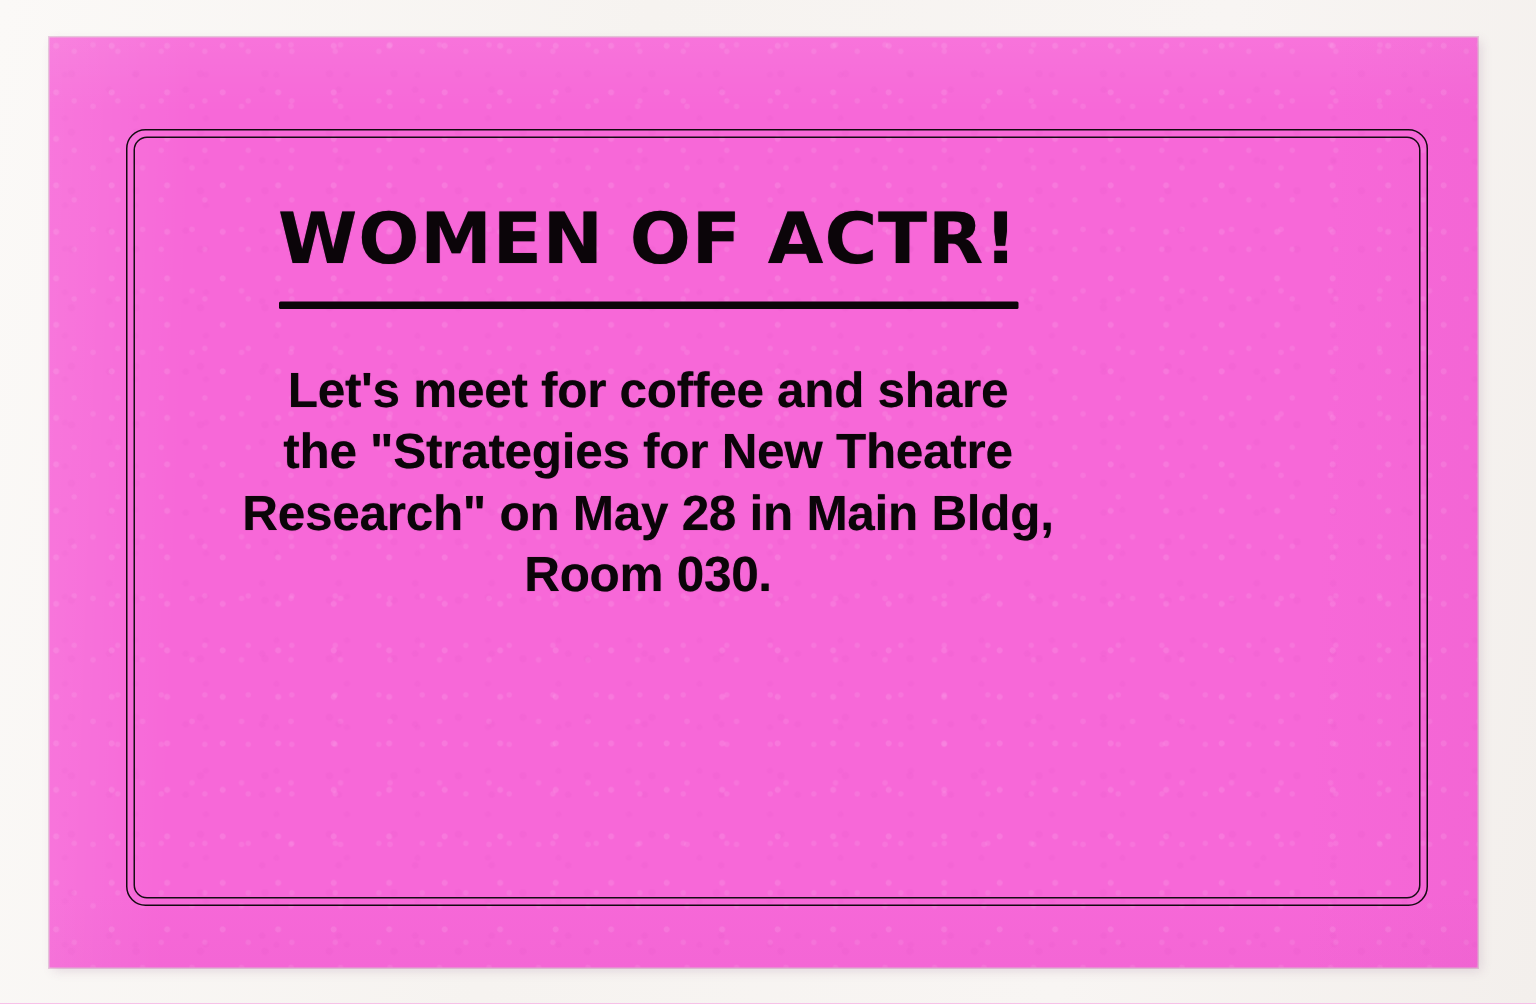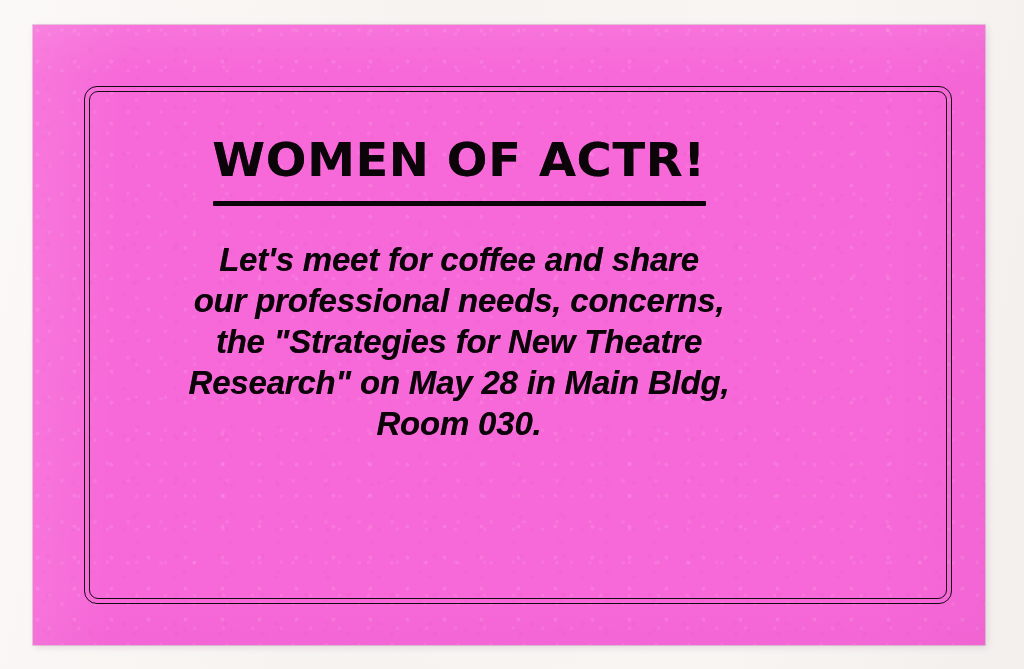--- a/index.html
+++ b/index.html
@@ -84,21 +84,21 @@
     width: 858px;
     height: 508px;
     border: 1.6px solid #160c14;
     border-radius: 9px;
     box-sizing: border-box;
   }
 
   
   #flyer-content {
     position: absolute;
-    left: 67px;
+    left: 40px;
     top: 66px;
     width: 718px;
     height: 508px;
     box-sizing: border-box;
   }
 
   #flyer-title {
     position: absolute;
     left: 0;
     top: 45px;
@@ -125,21 +125,20 @@
   }
 
   #flyer-body {
     position: absolute;
     left: 0;
     top: 148px;
     width: 100%;
     text-align: center;
     font-family: "Liberation Sans", sans-serif;
     font-weight: 700;
-    font-style: italic;
     font-size: 33px;
     line-height: 41px;
     letter-spacing: -0.2px;
     color: #0b0509;
   }
   #flyer-body .body-line {
     display: block;
     white-space: nowrap;
   }
 
@@ -163,20 +162,19 @@
   <div id="inner-frame-outer"></div>
   <div id="inner-frame-inner"></div>
 
   <div id="flyer-content">
 
     <div id="flyer-title" style="color: rgb(11, 5, 9);">WOMEN OF ACTR!</div>
     <div id="flyer-title-underline" style="background: rgb(11, 5, 9); width: 493px; margin-left: -246.5px;"></div>
 
     <div id="flyer-body" style="color: rgb(11, 5, 9);">
       <span class="body-line">Let's meet for coffee and share</span>
-      <span class="body-line">our professional needs, concerns,</span>
       <span class="body-line">the "Strategies for New Theatre</span>
       <span class="body-line">Research" on May 28 in Main Bldg,</span>
       <span class="body-line">Room 030.</span>
     </div>
 
   </div>
 </div>
 
 </body></html>

